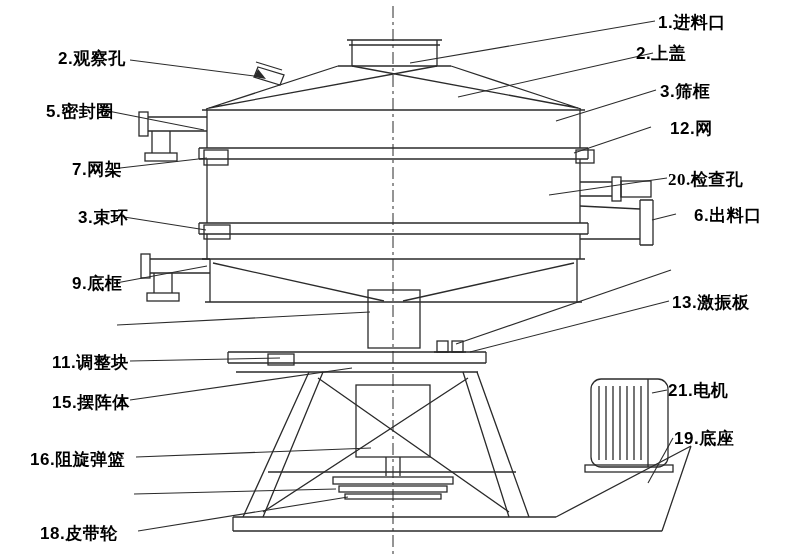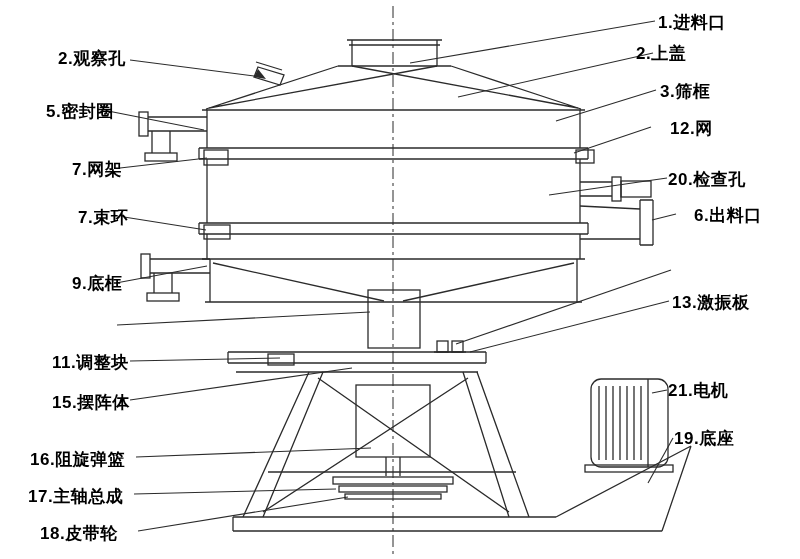--- a/index.html
+++ b/index.html
@@ -132,30 +132,29 @@
       <line x1="667" y1="178" x2="549" y2="195"></line>
       <line x1="667" y1="390" x2="652" y2="393"></line>
       <polygon class="arr" points="266,79 254,77 258,69"></polygon>
     </g>
   </svg>
 
   <div class="lbl" style="left:658px; top:11px;">1.进料口</div>
   <div class="lbl" style="left:636px; top:42px;">2.上盖</div>
   <div class="lbl" style="left:660px; top:80px;">3.筛框</div>
   <div class="lbl" style="left:654px; top:117px;margin-left:16px;">12.网</div>
-  <div class="lbl" style="left:668px; top:168px;">20.检查孔</div>
+  <div class="lbl" style="left:668px; top:168px;font-family:Liberation Serif, serif;">20.检查孔</div>
   <div class="lbl" style="left:694px; top:204px;">6.出料口</div>
   <div class="lbl" style="left:672px; top:291px;">13.激振板</div>
   <div class="lbl" style="left:668px; top:379px;">21.电机</div>
   <div class="lbl" style="left:674px; top:427px;">19.底座</div>
 
   <div class="lbl" style="left:58px;  top:47px;">2.观察孔</div>
   <div class="lbl" style="left:46px;  top:100px;">5.密封圈</div>
   <div class="lbl" style="left:72px;  top:158px;">7.网架</div>
-  <div class="lbl" style="left:78px;  top:206px;">7.束环</div>
+  <div class="lbl" style="left:78px;  top:206px;">3.束环</div>
   <div class="lbl" style="left:72px;  top:272px;">9.底框</div>
   <div class="lbl" style="left:52px;  top:351px;">11.调整块</div>
   <div class="lbl" style="left:52px;  top:391px;">15.摆阵体</div>
   <div class="lbl" style="left:30px;  top:448px;">16.阻旋弹篮</div>
-  <div class="lbl" style="left:28px;  top:485px;">17.主轴总成</div>
   <div class="lbl" style="left:40px;  top:522px;">18.皮带轮</div>
 
 </div>
 
 </body></html>

